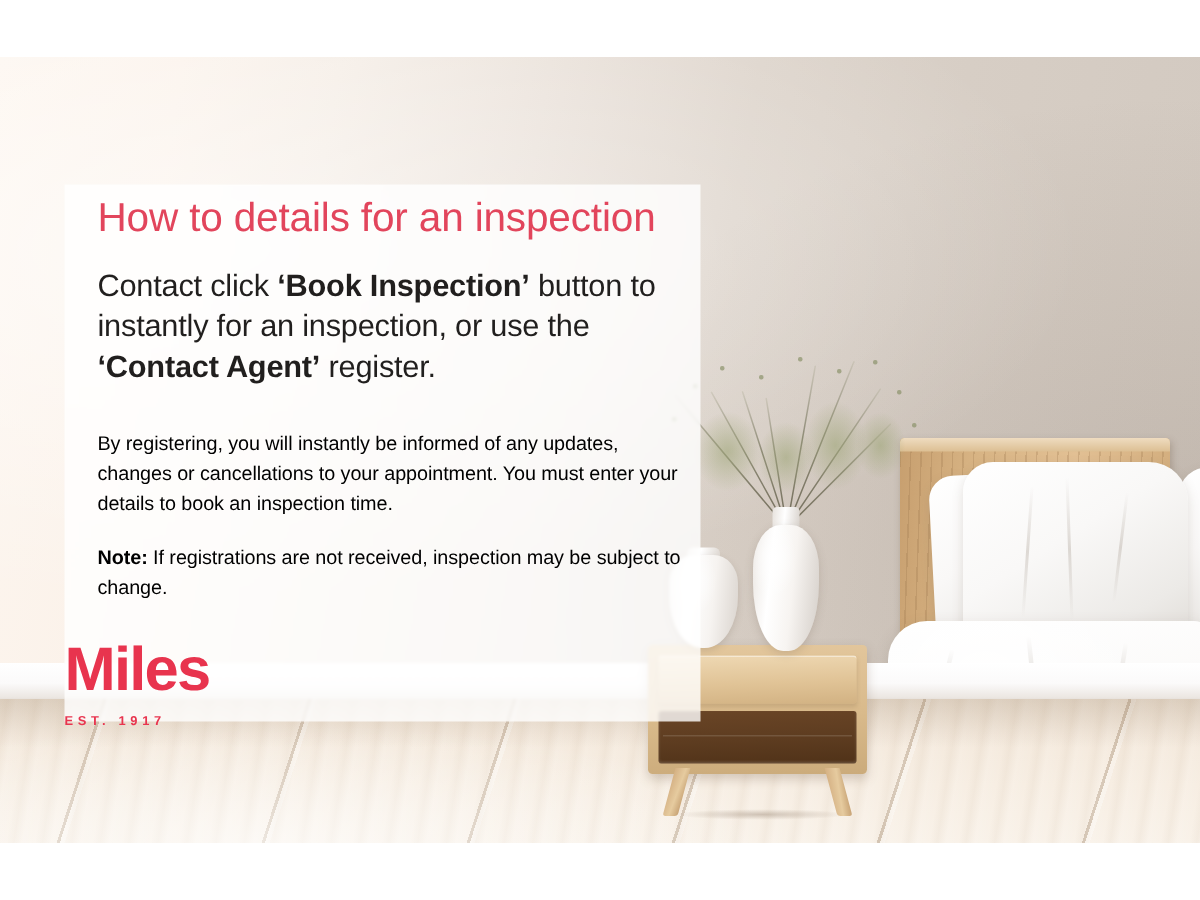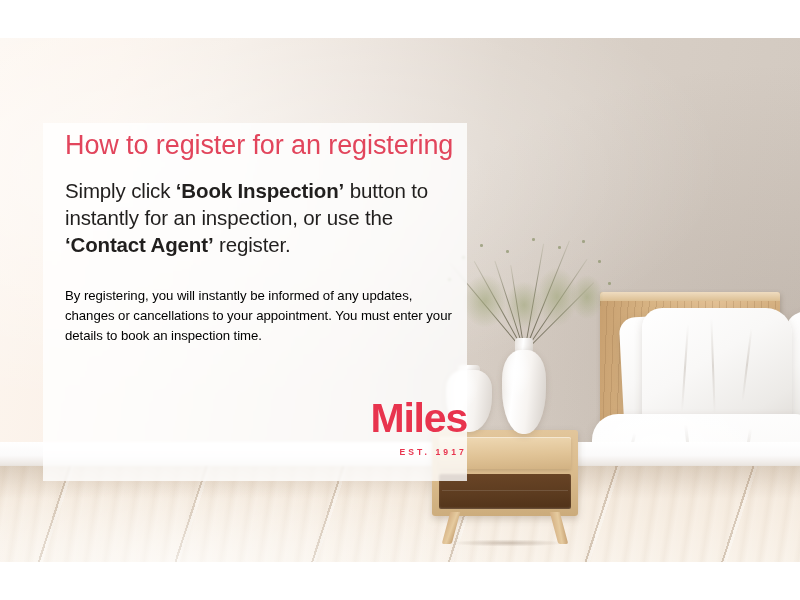--- a/index.html
+++ b/index.html
@@ -346,23 +346,23 @@
     line-height: 1.52;
     letter-spacing: -0.05px;
   }
   .body-para:last-child { margin-bottom: 0; }
   .body-para b { font-weight: 700; }
 
   
   .logo {
     position: absolute;
     left: 43px;
-    top: 360px;
+    top: 388px;
     width: 424px;
-    text-align: right;
+    text-align: left;
   }
   .logo-word {
     color: #e8344e;
     font-size: 41px;
     font-weight: 700;
     letter-spacing: -1.2px;
     line-height: 1;
     font-family: "Liberation Sans", sans-serif;
   }
   .logo-est {
@@ -454,26 +454,27 @@
     </div>
 
     <div class="vase-small-neck"></div>
     <div class="vase-small"></div>
     <div class="vase-tall-neck"></div>
     <div class="vase-tall"></div>
 
     <div class="panel"></div>
 
     <div class="content">
-      <h1 class="headline">How to register for an registering</h1>
-
-      <p class="intro"><span>Simply click </span><b>‘Book Inspection’</b><span> button to instantly for an inspection, or use the </span><b>‘Contact Agent’</b><span> register.</span></p>
+      <h1 class="headline">How to details for an inspection</h1>
+
+      <p class="intro"><span>Contact click </span><b>‘Book Inspection’</b><span> button to instantly for an inspection, or use the </span><b>‘Contact Agent’</b><span> register.</span></p>
 
       <p class="body-para">By registering, you will instantly be informed of any updates, changes or cancellations to your appointment. You must enter your details to book an inspection time.</p>
 
+      <p class="body-para"><b>Note:</b><span> If registrations are not received, inspection may be subject to change.</span></p>
     </div>
 
     <div class="logo">
       <div class="logo-word">Miles</div>
       <div class="logo-est">EST. 1917</div>
     </div>
 
   </div>
 </div>
 

